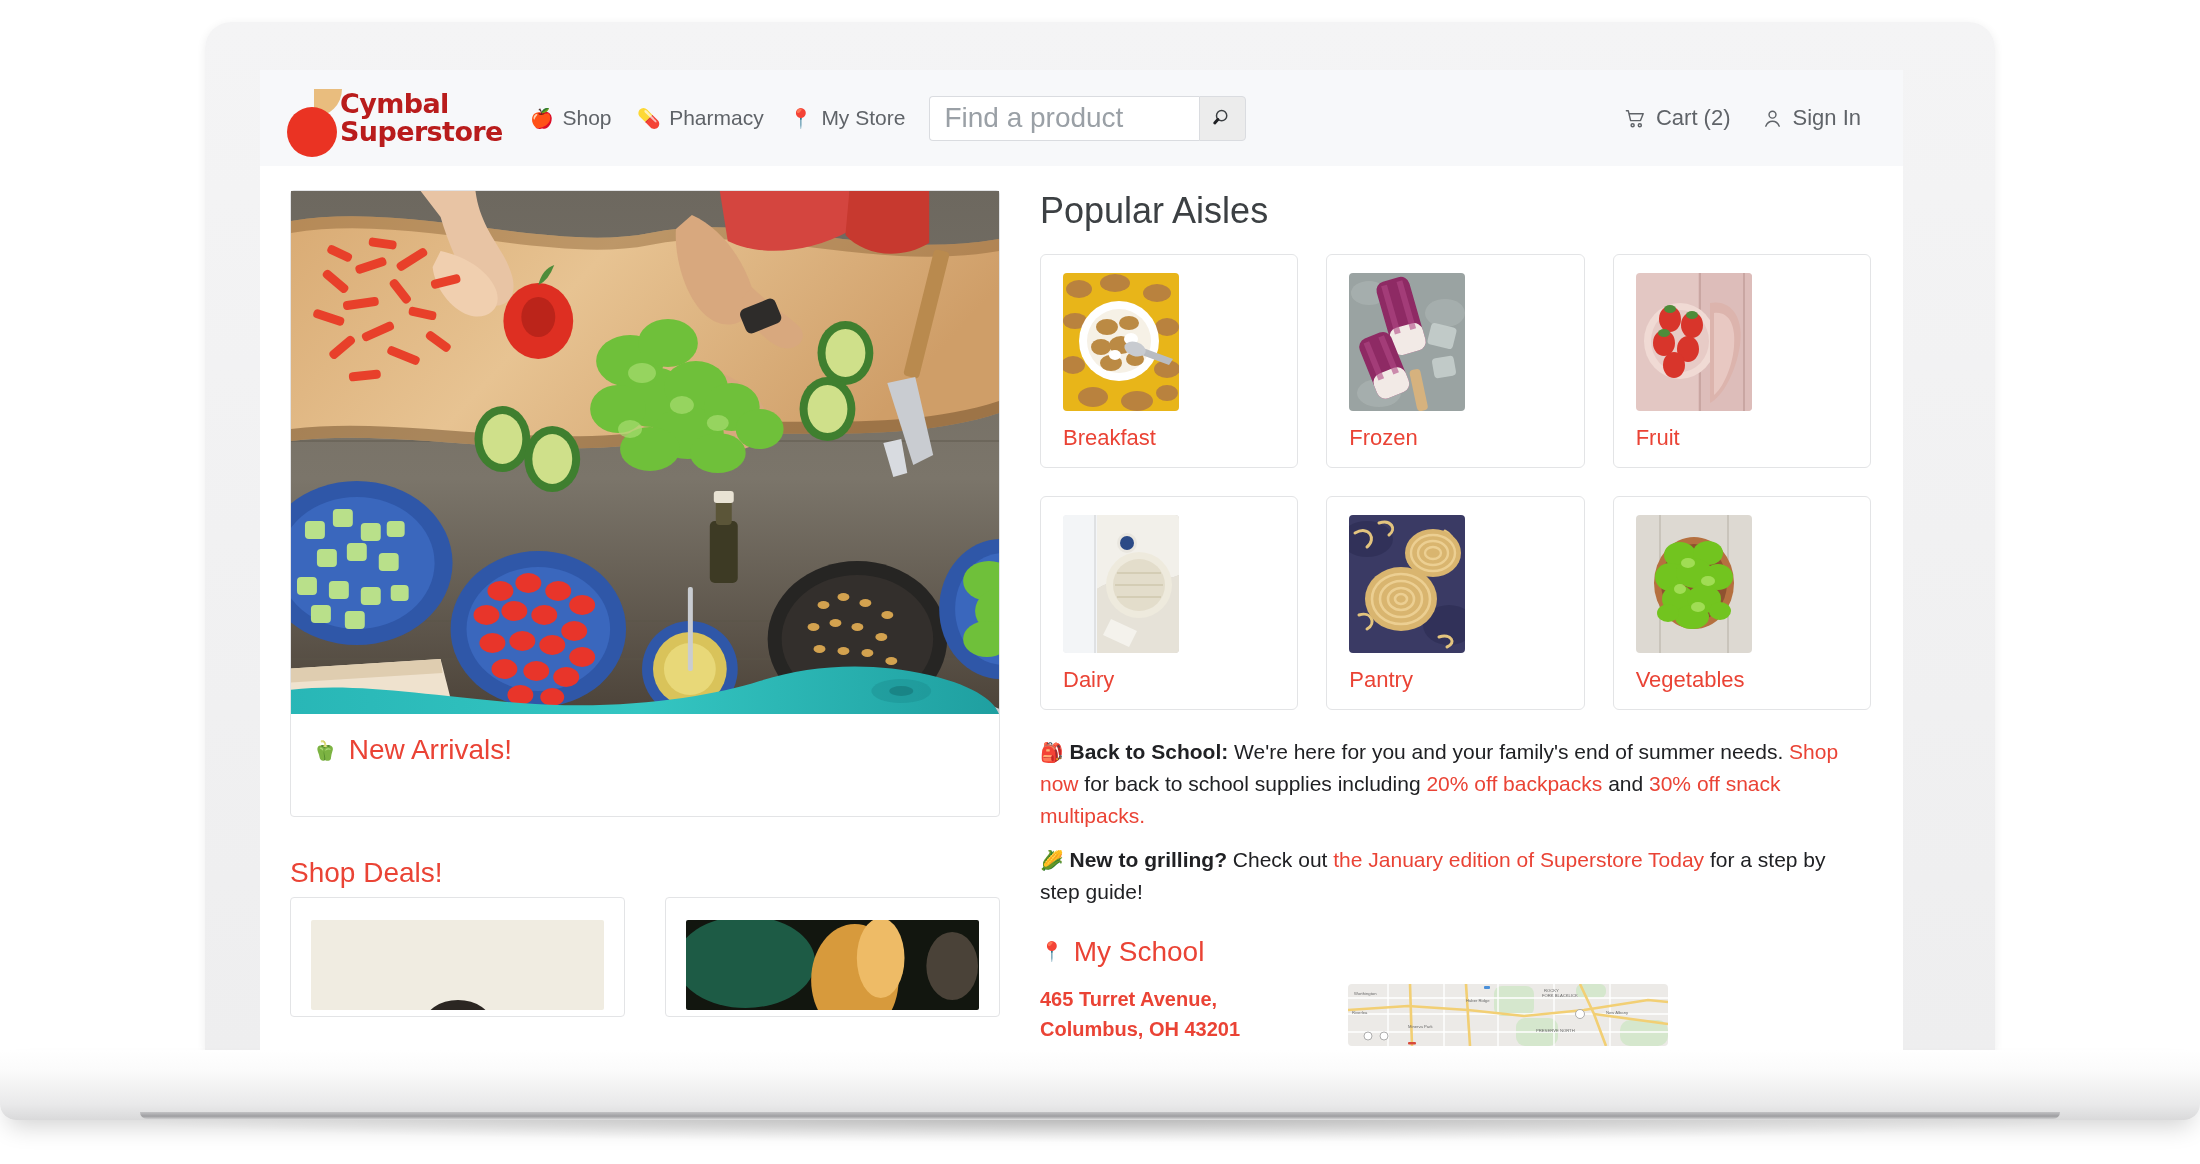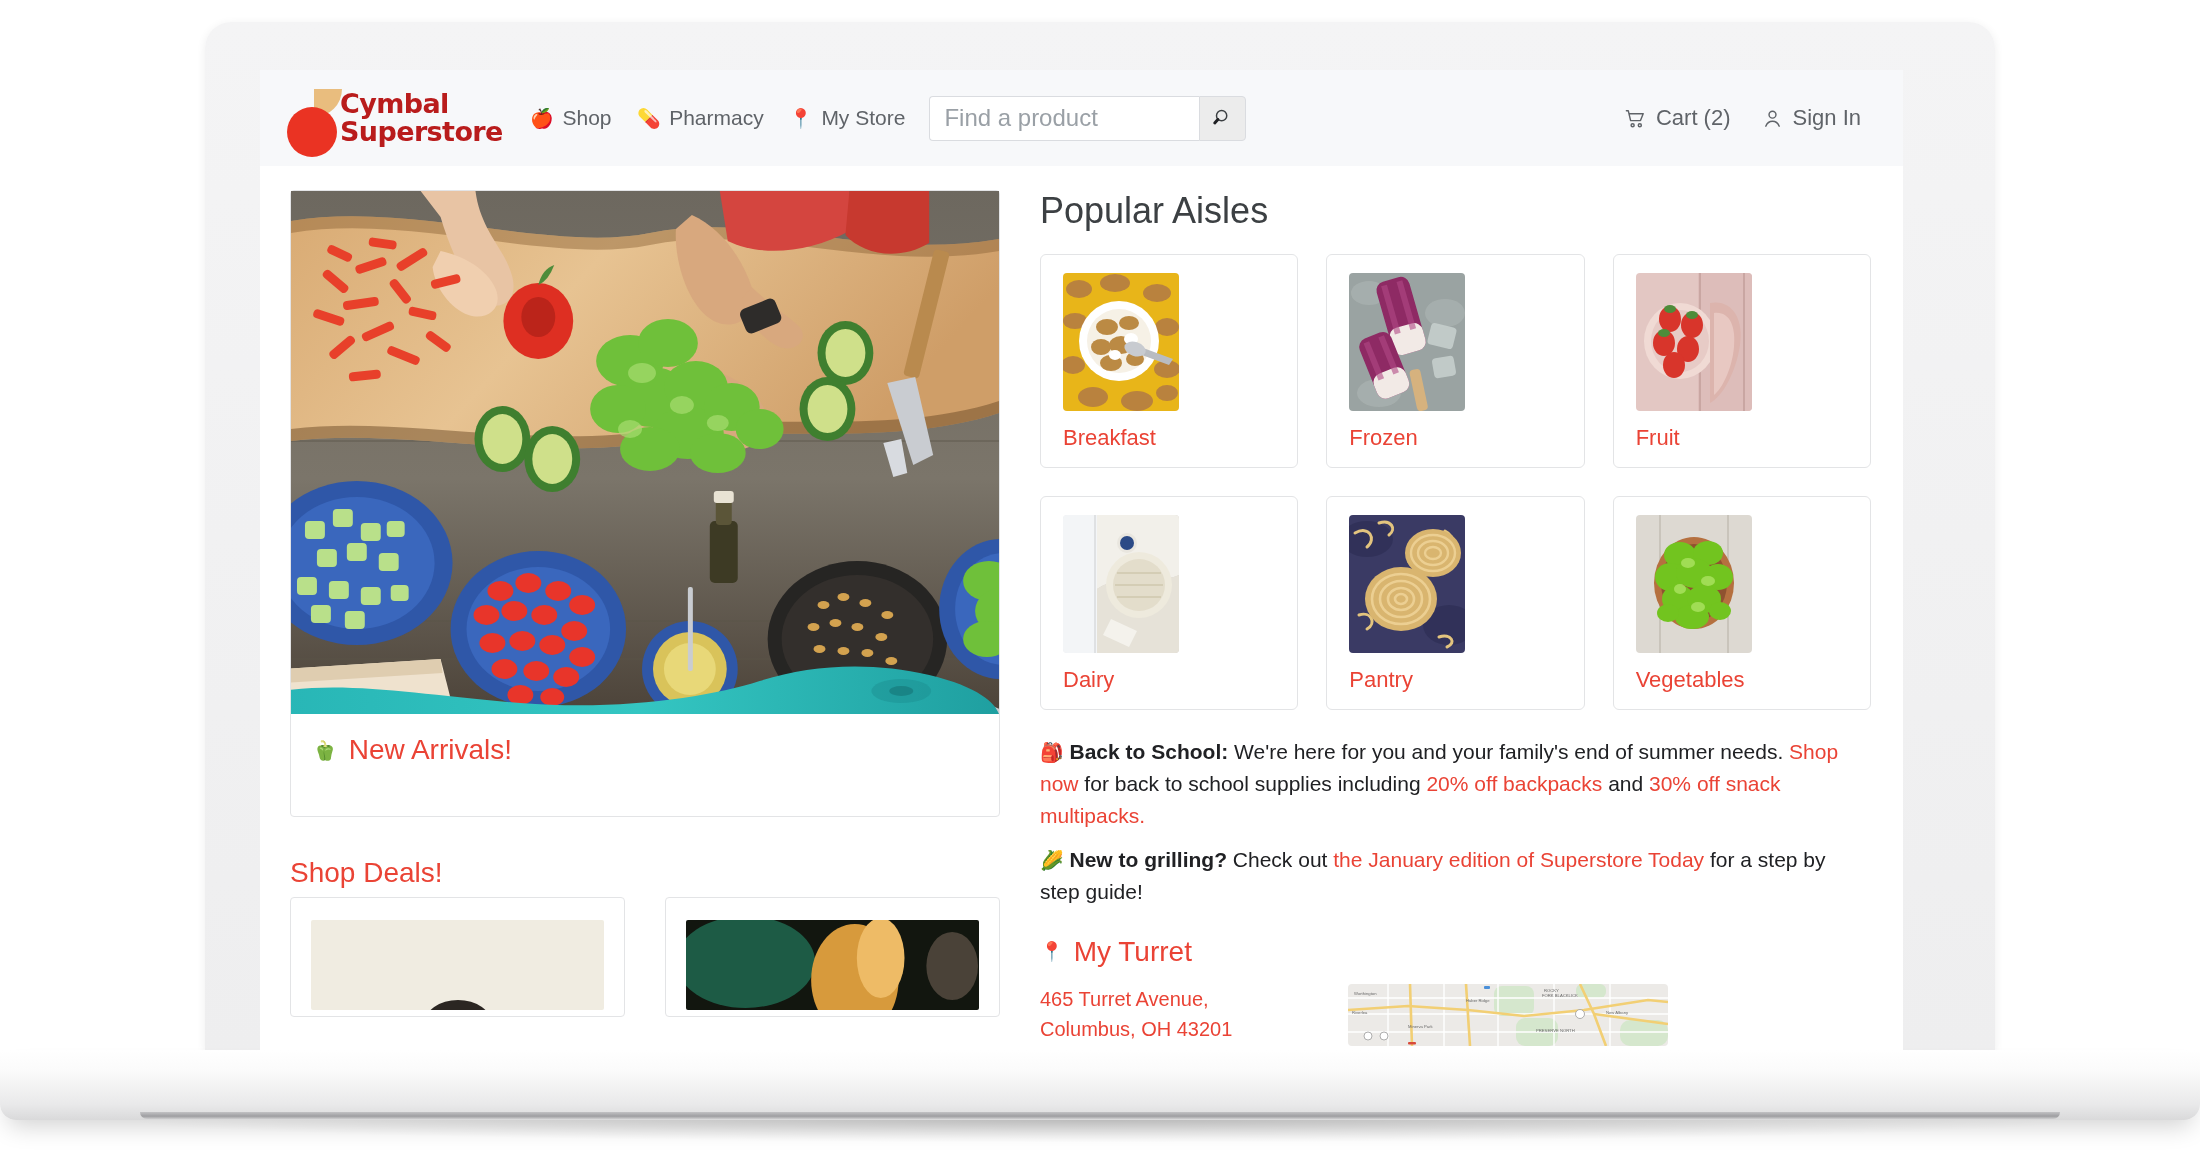--- a/index.html
+++ b/index.html
@@ -82,21 +82,21 @@
     display:flex; align-items:center; gap:8px;
     font-size: 21px; color:#5f6368; white-space:nowrap;
     cursor:pointer;
   }
   .emoji { font-family:"DejaVu Sans", sans-serif; font-size:19px; line-height:1; }
 
   .searchbox { display:flex; align-items:stretch; height:45px; }
   .searchbox input {
     width: 270px; height: 45px; box-sizing:border-box;
     border:1px solid #dadce0; border-right:none; border-radius:4px 0 0 4px;
-    background:#fff; font-size:24px; color:#a16207;
+    background:#fff; font-size:28px; color:#a16207;
     padding: 0 14px; outline:none;
     font-family:"Liberation Sans", sans-serif;
   }
   .searchbox input::placeholder { color:#9aa0a6; }
   .search-btn {
     width: 47px; height:45px; box-sizing:border-box;
     border:1px solid #dadce0; border-radius:0 4px 4px 0;
     background:#ececec; display:flex; align-items:center; justify-content:center;
     cursor:pointer; font-size:20px;
   }
@@ -135,21 +135,21 @@
   .aisle-thumb { width: 116px; height: 138px; border-radius:4px; margin: 0 0 10px 22px; }
   .aisle-label { font-size: 22px; color:#ea4335; margin-left:22px; }
 
   .promo { margin-top: 26px; font-size:21px; color:#202124; line-height: 1.52; }
   .promo p { margin: 0 0 12px 0; }
   .promo b { font-weight:700; }
   .promo a { color:#ea4335; text-decoration:none; }
 
   .mycymbal-title { font-size:28px; color:#ea4335; margin: 28px 0 16px 0; font-weight:400; display:flex; align-items:center; gap:10px;}
   .mycymbal-row { display:flex; align-items:flex-start; gap: 48px; }
-  .address { font-size:20px; color:#ea4335; line-height:1.5; width: 260px; }
+  .address { font-size:20px; color:#ea4335; line-height:1.5; width: 260px; font-weight: bold; }
   .map-thumb { width: 320px; height: 62px; border-radius:4px; overflow:hidden; }
 </style>
 </head>
 <body>
 
 <div id="stage">
 
   <div id="laptop-lid"></div>
   <div id="laptop-base"></div>
   <div id="laptop-notch"></div>
@@ -620,21 +620,21 @@
             <b>Back to School:</b><span> We're here for you and your family's end of summer needs. </span><a href="#">Shop now</a><span> for back to school supplies including </span><a href="#">20% off backpacks</a><span> and </span><a href="#">30% off snack multipacks.</a>
           </p>
           <p>
             <span class="emoji">🌽</span>
             <b>New to grilling?</b><span> Check out </span><a href="#">the January edition of Superstore Today</a><span> for a step by step guide!</span>
           </p>
         </div>
 
         <h2 class="mycymbal-title">
           <span class="emoji">📍</span>
-          <span>My Turret</span>
+          <span>My School</span>
         </h2>
 
         <div class="mycymbal-row">
           <div class="address">465 Turret Avenue, Columbus, OH 43201</div>
           <div class="map-thumb">
             <svg viewBox="0 0 320 62" preserveAspectRatio="none">
               <rect width="320" height="62" fill="#eceae7"></rect>
               <g fill="#d5e7cd">
                 <rect x="146" y="2" width="40" height="30" rx="8"></rect>
                 <rect x="168" y="34" width="42" height="28" rx="9"></rect>

